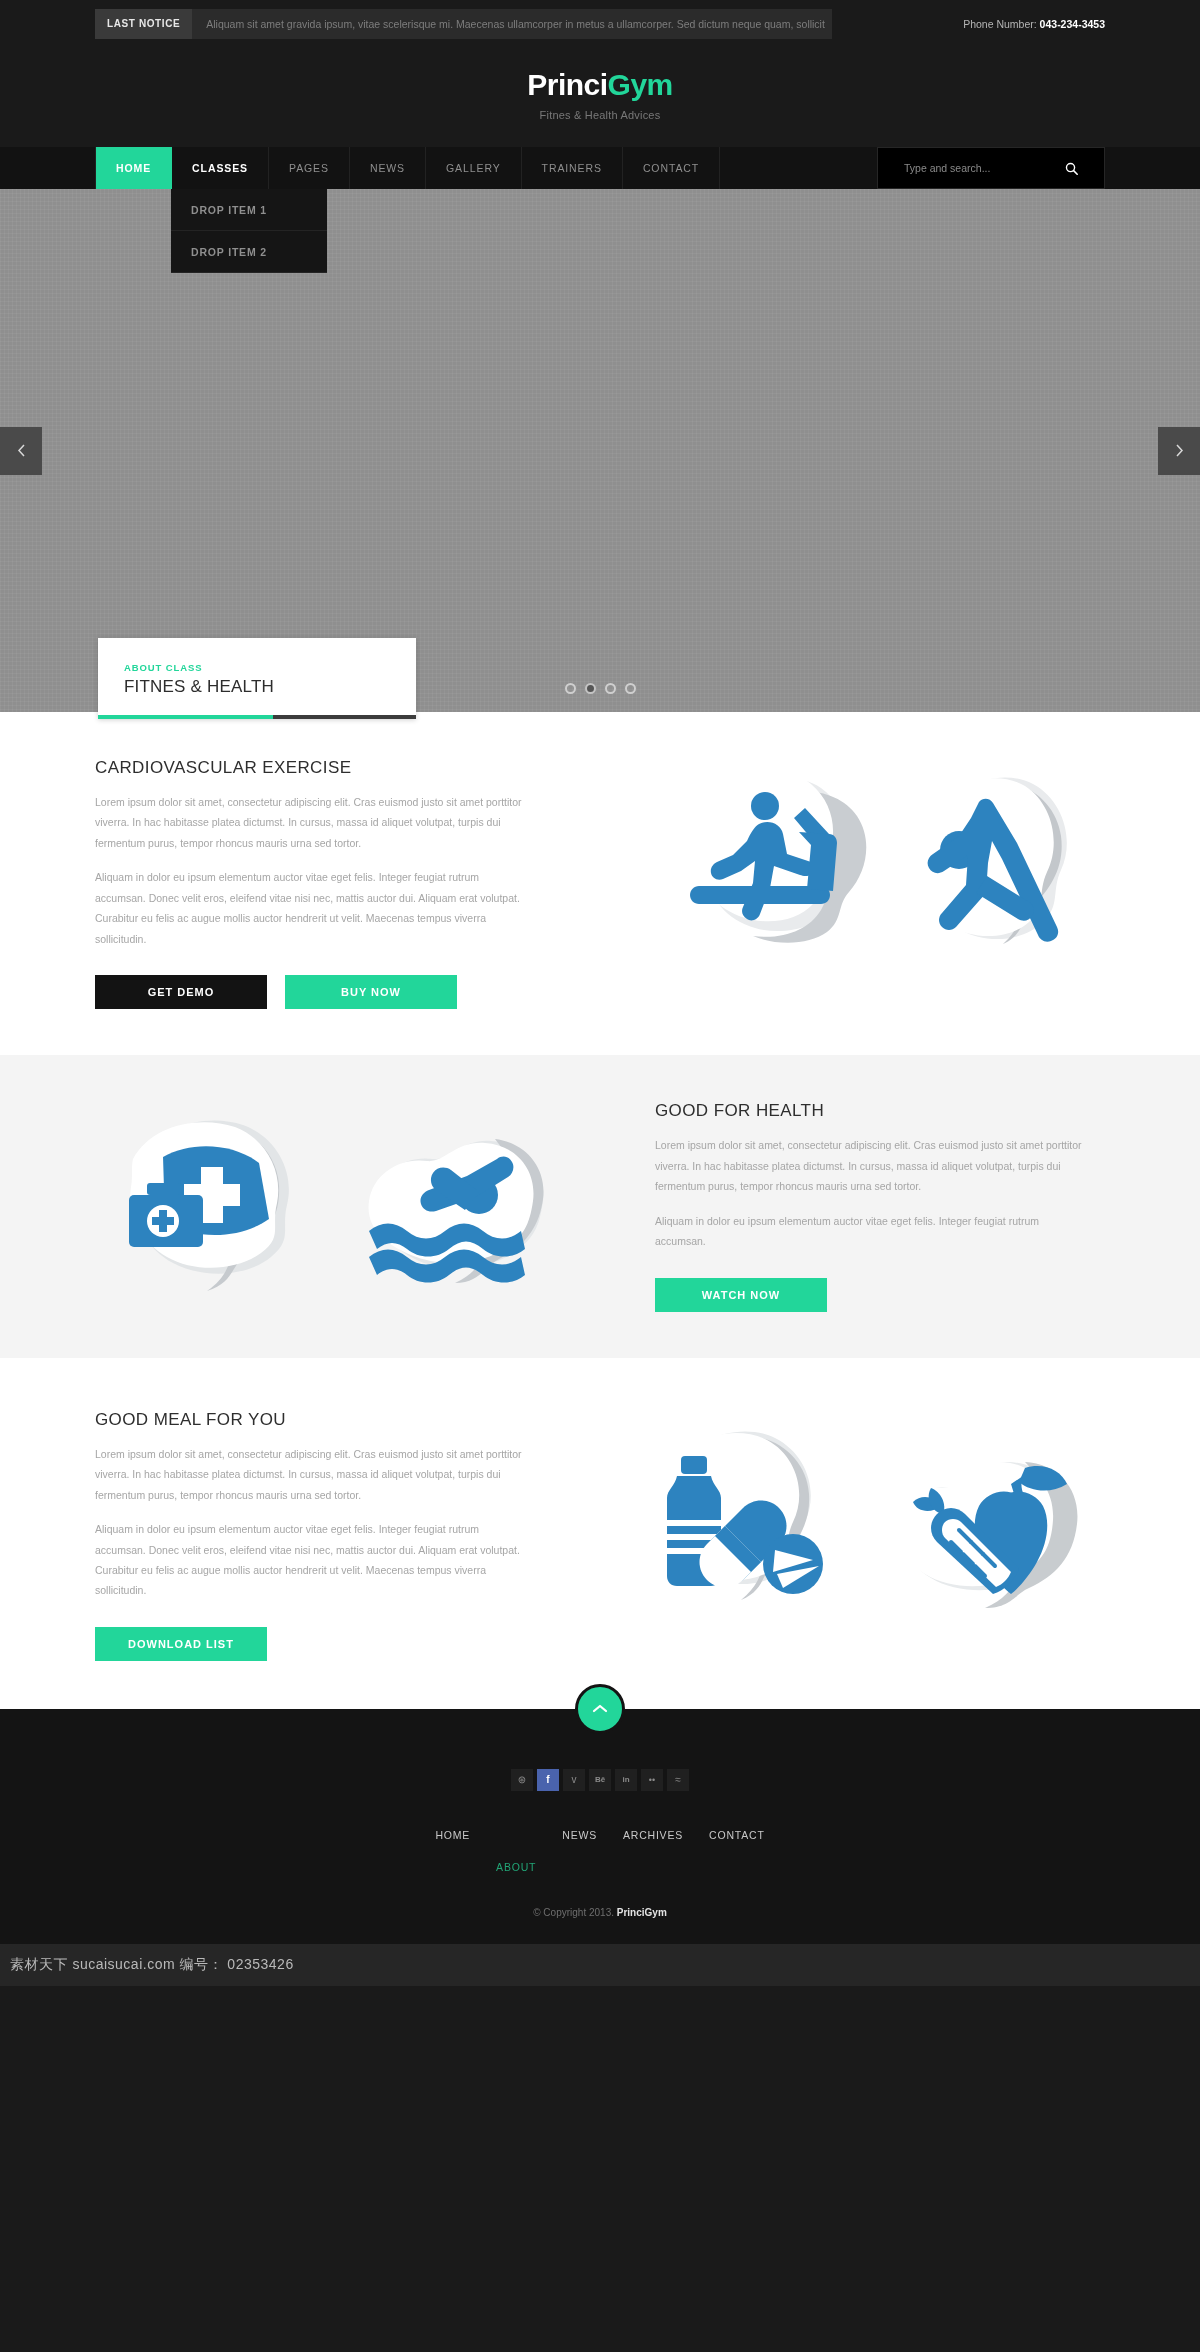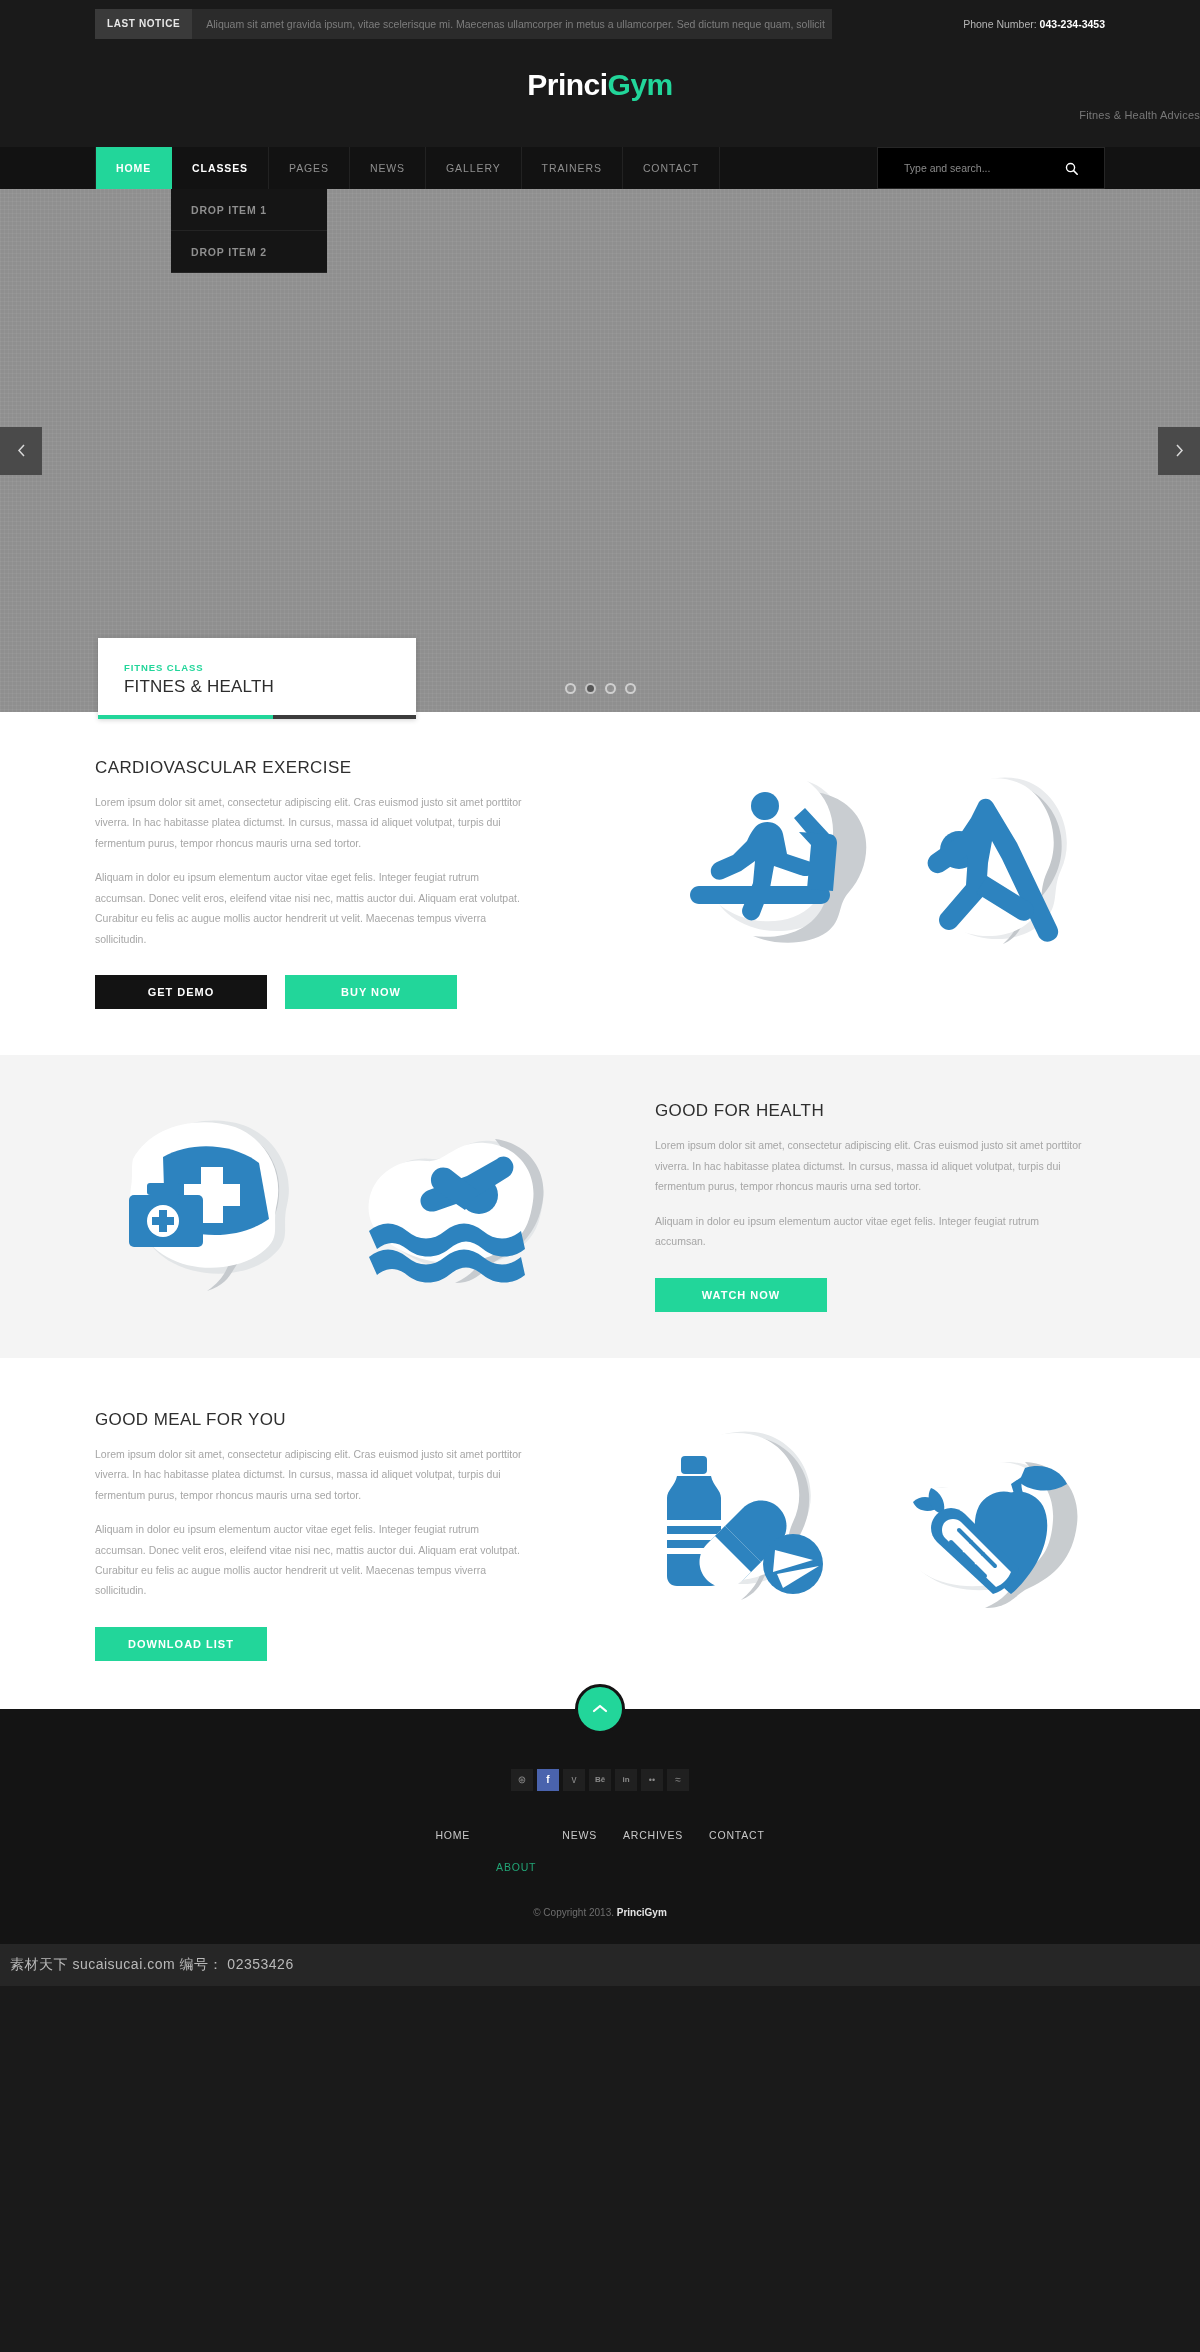--- a/index.html
+++ b/index.html
@@ -25,21 +25,21 @@
     overflow: hidden; max-width: 640px; height: 30px; line-height: 30px;
   }
   .phone { margin-left: auto; font-size: 10.5px; color: #b5b5b5; white-space: nowrap; }
   .phone b { color: #fff; font-weight: bold; }
 
   
   .logo-area { background: #1a1a1a; padding: 22px 0 26px; text-align: center; }
   .logo { font-size: 30px; font-weight: bold; letter-spacing: -.5px; line-height: 1; }
   .logo .w1 { color: #ffffff; }
   .logo .w2 { color: #22d69a; }
-  .tagline { margin-top: 9px; font-size: 11px; color: #787878; letter-spacing: .2px; text-align: right; }
+  .tagline { margin-top: 9px; font-size: 11px; color: #787878; letter-spacing: .2px; }
 
   
   .navbar { background: #121212; height: 42px; position: relative; z-index: 40; }
   .nav-inner { width: 1010px; margin: 0 auto; display: flex; height: 42px; position: relative; }
   .nav-item {
     position: relative; display: flex; align-items: center; justify-content: center;
     height: 42px; padding: 0 20px; font-size: 10.5px; letter-spacing: .9px;
     color: #8f8f8f; border-right: 1px solid #222; cursor: pointer; white-space: nowrap;
   }
   .nav-item:first-child { border-left: 1px solid #222; }
@@ -202,21 +202,21 @@
     </div>
     <div class="dots">
       <div class="dot"></div>
       <div class="dot active"></div>
       <div class="dot"></div>
       <div class="dot"></div>
     </div>
   </div>
 
   <div class="caption">
-    <div class="caption-sub">FITNES CLASS</div>
+    <div class="caption-sub">ABOUT CLASS</div>
     <div class="caption-title">FITNES &amp; HEALTH</div>
     <div class="caption-bar">
         <i style="width: 55%;"></i>
       </div>
   </div>
 
   <div class="section light" style="padding-bottom:46px;">
     <div class="sec-inner">
       <div class="col-text">
         <h2 class="sec-title">CARDIOVASCULAR EXERCISE</h2>

